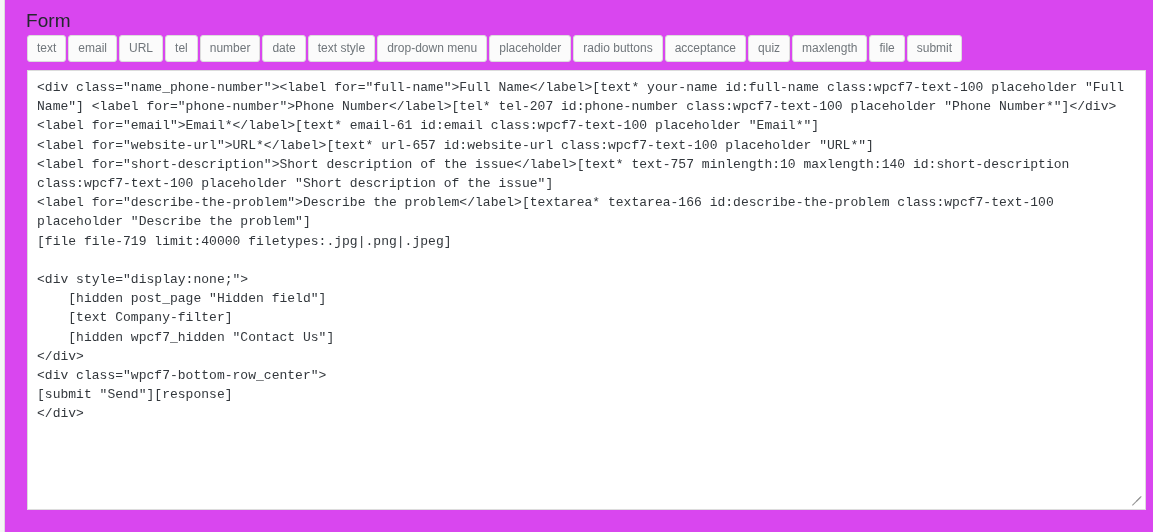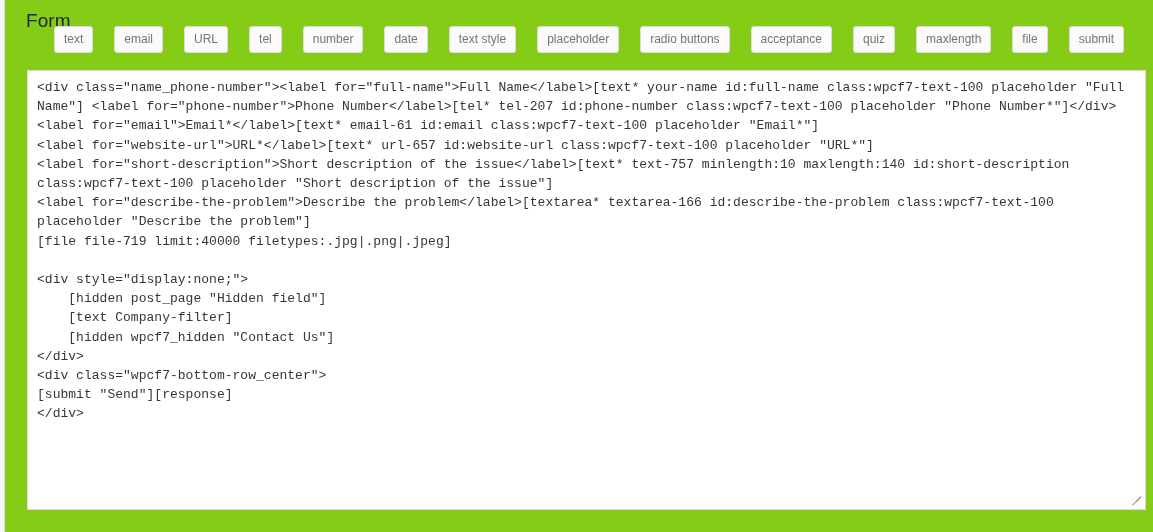--- a/index.html
+++ b/index.html
@@ -38,45 +38,44 @@
     height: 532px;
     background: #f6f6f6;
   }
 
   .panel {
     position: absolute;
     left: 5px;
     top: 0;
     right: 0;
     bottom: 0;
-    background: #84cc16;
+    background: #d946ef;
   }
 
   .page-title {
     position: absolute;
     left: 21px;
     top: 8px;
     font-size: 19px;
     line-height: 26px;
     font-weight: 400;
     color: #23282d;
     letter-spacing: 0.1px;
     white-space: nowrap;
   }
 
   
   .tag-toolbar {
     position: absolute;
     left: 22px;
-    top: 26px;
+    top: 35px;
     display: flex;
     align-items: flex-start;
-    gap: 21px;
+    gap: 2px;
     white-space: nowrap;
-    margin-left: 27px;
   }
 
   .tag-btn {
     display: inline-block;
     font-family: "Liberation Sans", sans-serif;
     font-size: 12px;
     line-height: 14px;
     color: #70767b;
     background: #fbfbfb;
     border: 1px solid #dcdcdc;
@@ -158,20 +157,21 @@
 
     <div class="tag-toolbar">
 
     <button class="tag-btn" type="button">text</button>
         <button class="tag-btn" type="button">email</button>
         <button class="tag-btn" type="button">URL</button>
         <button class="tag-btn" type="button">tel</button>
         <button class="tag-btn" type="button">number</button>
         <button class="tag-btn" type="button">date</button>
         <button class="tag-btn" type="button">text style</button>
+        <button class="tag-btn" type="button">drop-down menu</button>
         <button class="tag-btn" type="button">placeholder</button>
         <button class="tag-btn" type="button">radio buttons</button>
         <button class="tag-btn" type="button">acceptance</button>
         <button class="tag-btn" type="button">quiz</button>
         <button class="tag-btn" type="button">maxlength</button>
         <button class="tag-btn" type="button">file</button>
         <button class="tag-btn" type="button">submit</button>
       </div>
 
     <div class="code-wrap">

